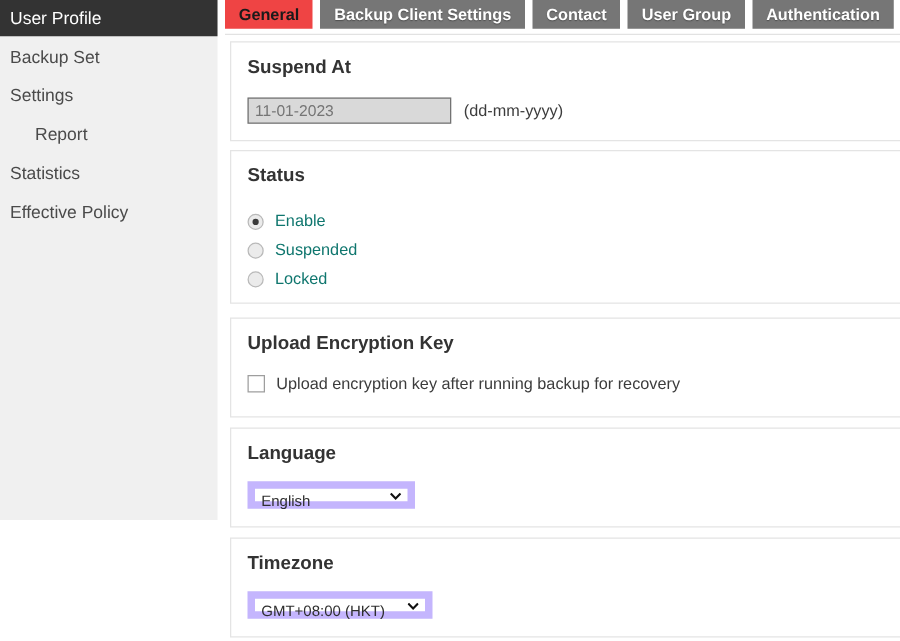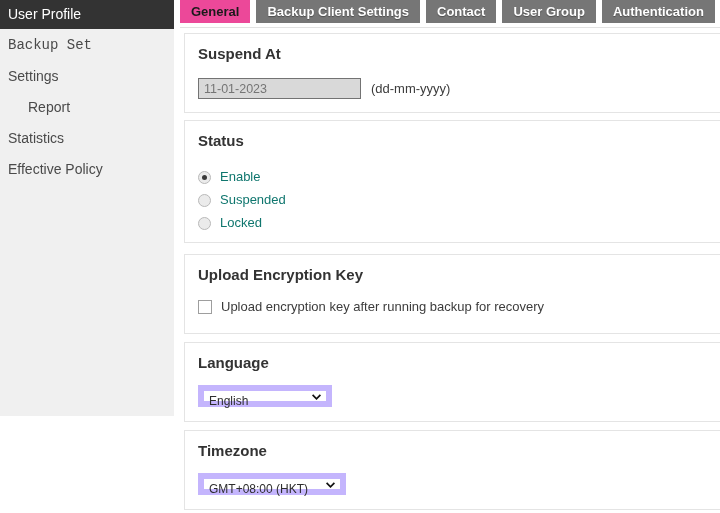--- a/index.html
+++ b/index.html
@@ -61,21 +61,21 @@
     padding: 0 11px;
     font-size: 13px;
     font-weight: bold;
     color: #ffffff;
     background: #767676;
     vertical-align: top;
     cursor: pointer;
     text-shadow: 0 1px 1px rgba(0,0,0,.35);
   }
   .tab.active {
-    background: #ec4899;
+    background: #ef4444;
     color: #1a1a1a;
     text-shadow: none;
   }
   #tab-underline {
     position: absolute;
     left: 180px;
     top: 27px;
     width: 540px;
     height: 1px;
     background: #e2e2e2;
@@ -204,21 +204,21 @@
 </style>
 </head>
 <body>
 
 <div id="app">
 
   <nav id="sidebar">
     <div class="side-item active" style="top:0px;">
       <span>User Profile</span>
     </div>
-    <div class="side-item" style="top:31px;font-family:Liberation Mono, monospace;">
+    <div class="side-item" style="top:31px;">
       <span>Backup Set</span>
     </div>
     <div class="side-item" style="top:62px;">
       <span>Settings</span>
     </div>
     <div class="side-item" style="top:93px;padding-left:28px;">
       <span>Report</span>
     </div>
     <div class="side-item" style="top:124px;">
       <span>Statistics</span>

